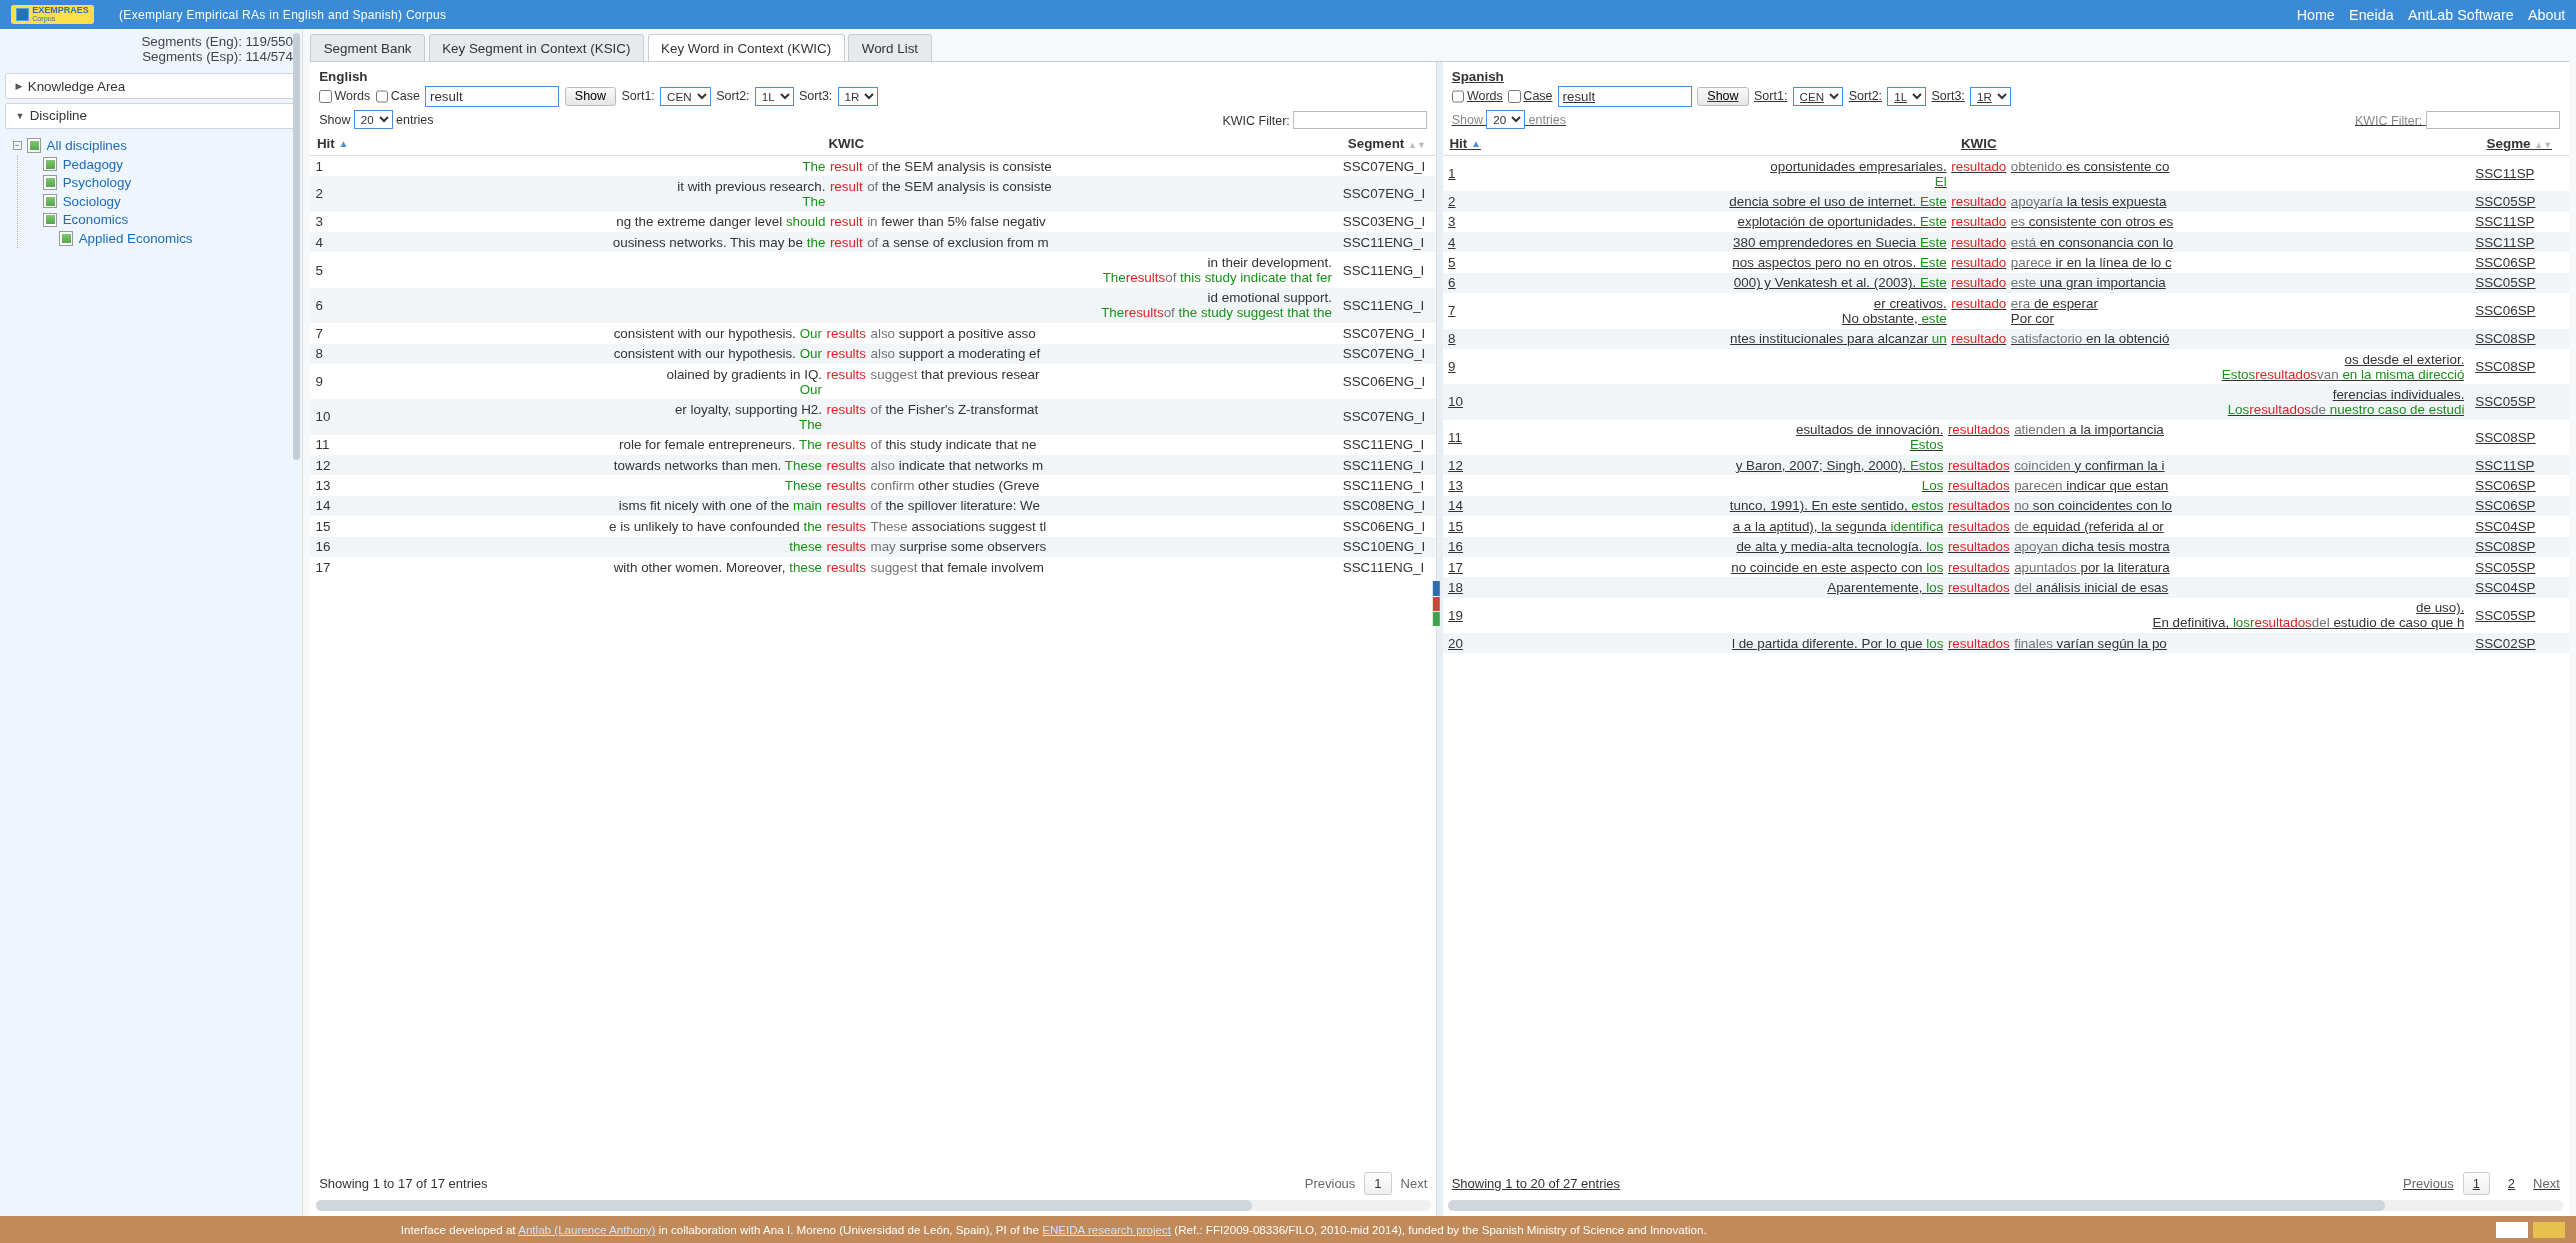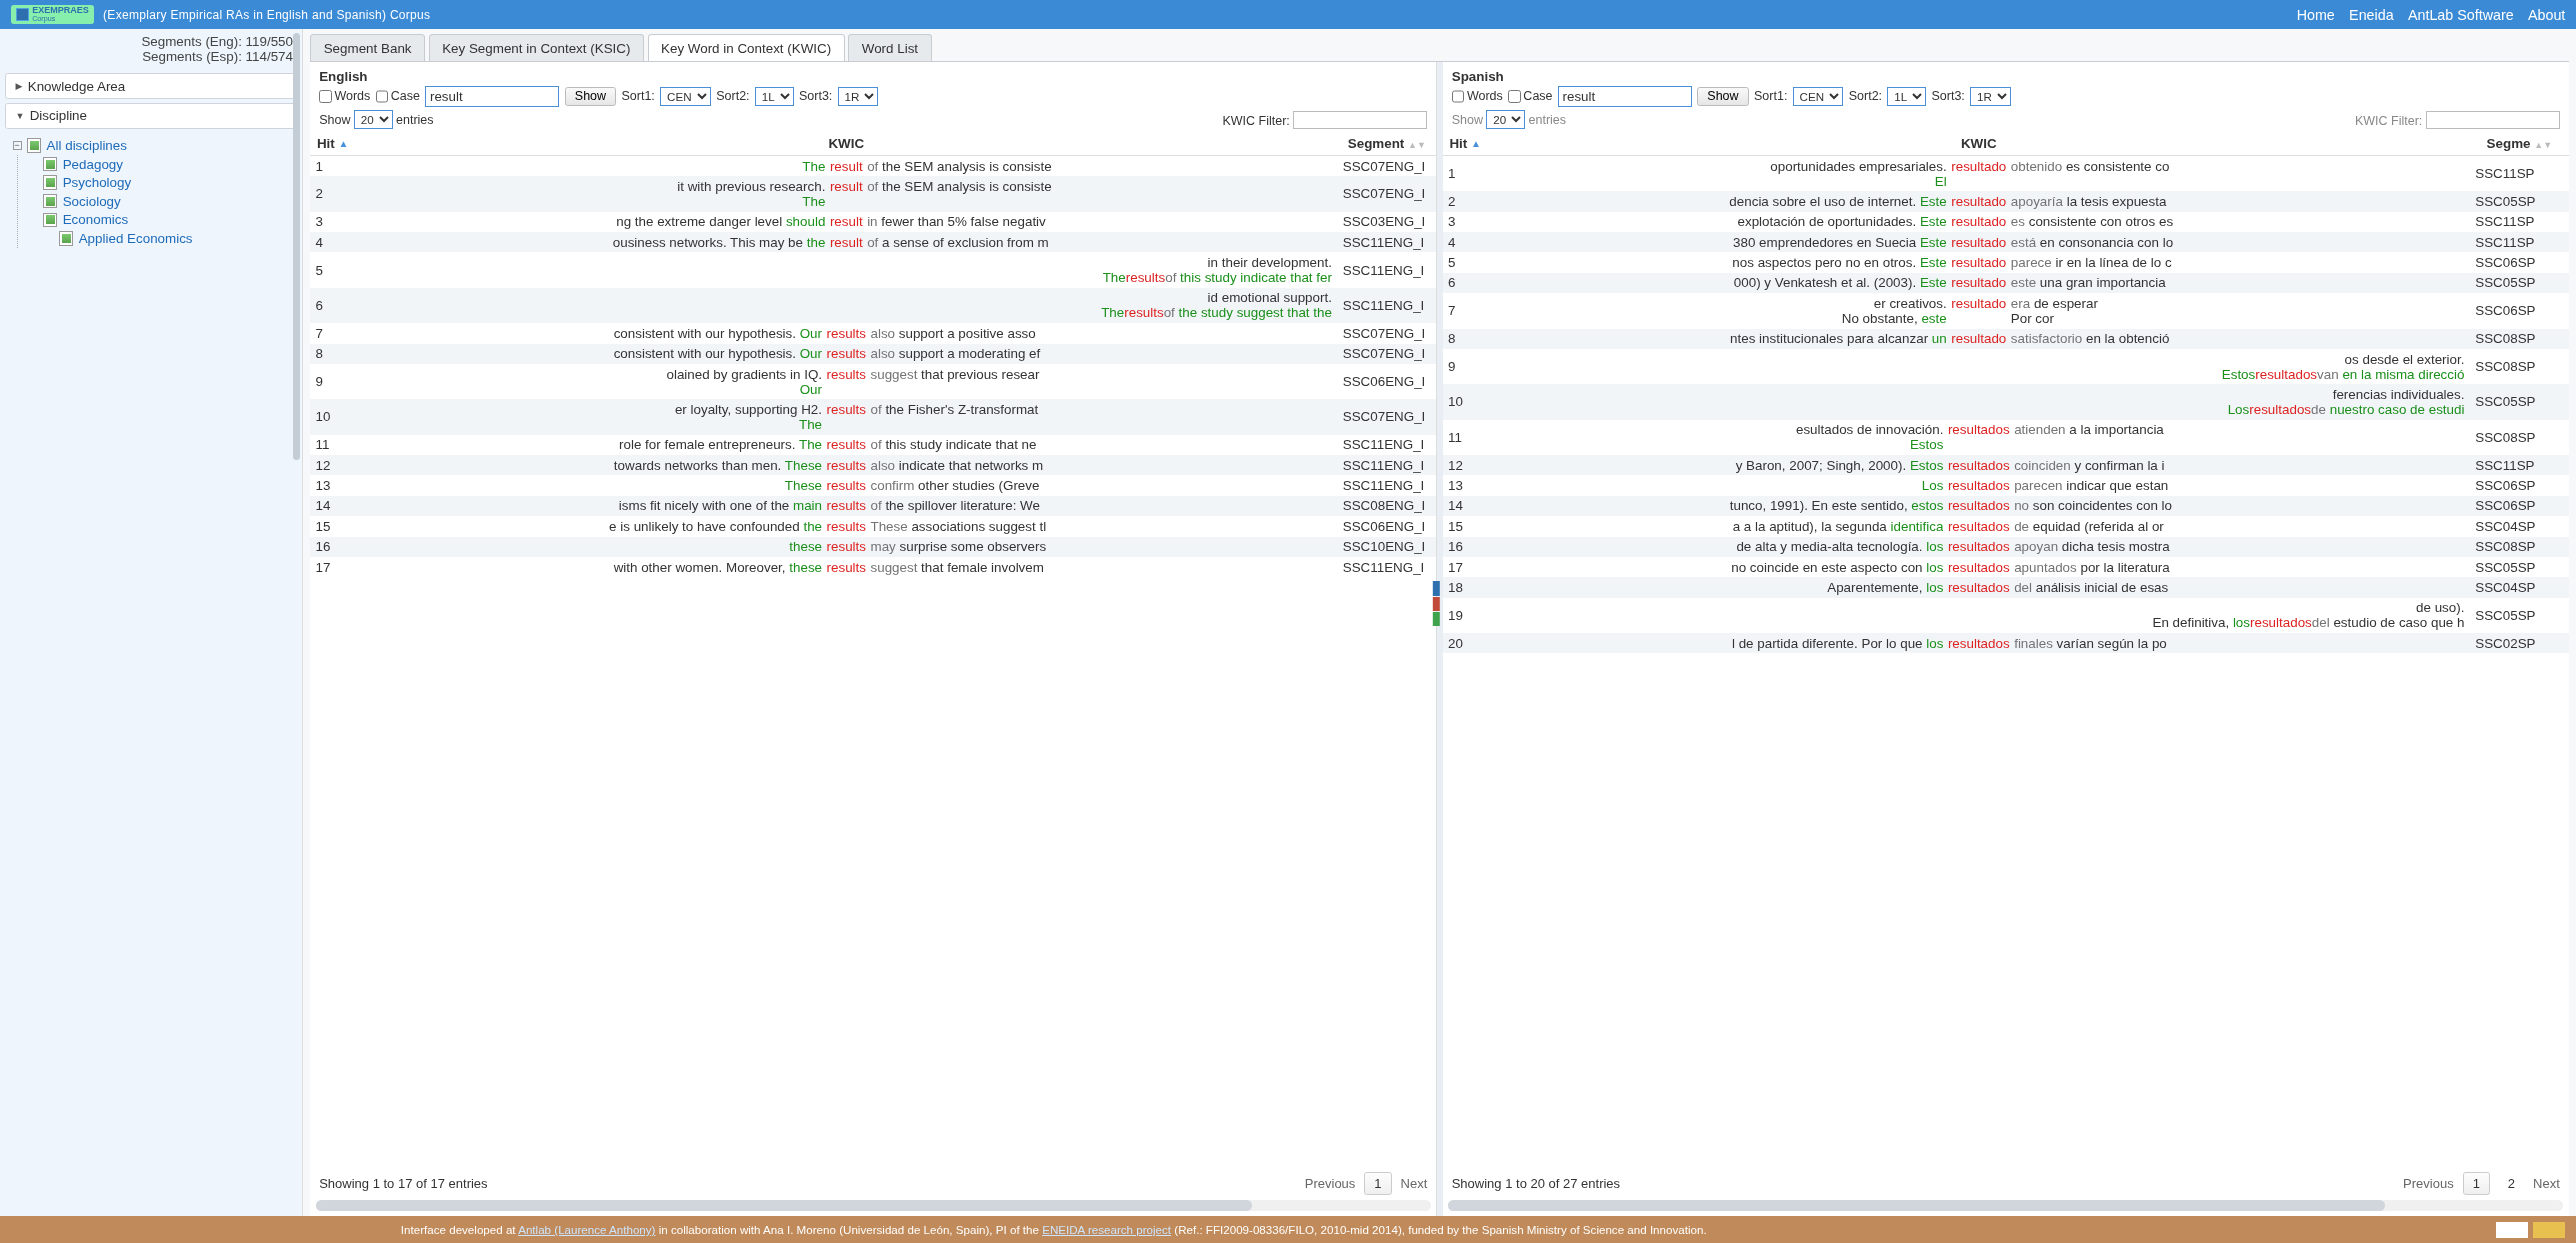--- a/index.html
+++ b/index.html
@@ -1,18 +1,18 @@
 <!DOCTYPE html>
 <html style="font-size:14.3px"><head>
 <meta charset="utf-8">
 <style>
 * { box-sizing: border-box; margin: 0; padding: 0; }
 body { font-family: -apple-system, Helvetica, Arial, sans-serif; font-size: 12.5px; background:#fff; overflow:hidden; color:#333; height:100vh; display:flex; flex-direction:column;}
 .topbar { background:#3A8AD6; color:#fff; display:flex; align-items:center; padding:3.6px 10.7px; height:29px; }
-.logo-badge { background:#86efac; color:#2E6FAF; padding:1.8px 5.4px; border-radius:2.7px; font-size:9px; display:flex; align-items:center; gap:3.6px; font-weight:bold; margin-right:9px;}
+.logo-badge { background:#fde047; color:#2E6FAF; padding:1.8px 5.4px; border-radius:2.7px; font-size:9px; display:flex; align-items:center; gap:3.6px; font-weight:bold; margin-right:25px;}
 .logo-badge .blue-rect{ width:12.5px; height:12.5px; background:#2E6FAF; display:inline-block; border:1.8px solid #4FA3E3;}
 .topbar-title { font-size:12px; letter-spacing:0.3px;}
 .topbar-nav { margin-left:auto; display:flex; gap:14.3px; font-size:14.3px;}
 .topbar-nav span{cursor:pointer;}
 .main { flex:1; display:flex; min-height:0;}
 .sidebar { width:303px; background:#EEF5FD; border-right:0.9px solid #ddd; position:relative; overflow:auto;text-align:right;}
 .segcounts { padding:5.4px 9px; font-size:13.4px; color:#444;}
 .accordion-head { background:#fff; border:0.9px solid #d0d5db; padding:4.5px 9px; margin:3.6px 5.4px; border-radius:2.7px; font-size:13.4px; display:flex; align-items:center; gap:5.4px; cursor:pointer;}
 .tri { font-size:9px; color:#555;}
 .tree { padding:3.6px 12.5px 9px 12.5px; font-size:13.4px;}
@@ -24,21 +24,21 @@
 .chk { width:14.3px; height:14.3px; background:#fff; border:0.9px solid #999; display:inline-flex; align-items:center; justify-content:center;}
 .chk .tick{ width:9px; height:9px; background:linear-gradient(#7BC96F,#5AA34E);}
 .disc-label { color:#1E6BB8;}
 .sidebar-scrollbar{position:absolute;top:3.6px;right:1.8px;width:7.2px;height:36%;background:#c4cdd6;border-radius:3.6px;}
 .content { flex:1; display:flex; flex-direction:column; background:#f6f8fa; min-width:0;}
 .tabs { display:flex; gap:3.6px; padding:5.4px 7.2px 0 7.2px;}
 .tab { background:#E6EAED; border:0.9px solid #c6ccd2; border-bottom:none; padding:5.4px 12.5px; border-radius:3.6px 3.6px 0 0; font-size:13.4px; color:#333; cursor:pointer;}
 .tab.active { background:#fff; font-weight:500;}
 .panes { flex:1; display:flex; min-height:0; background:#fff; border-top:0.9px solid #c6ccd2; margin:0 7.2px; position:relative;}
 .pane { flex:1; display:flex; flex-direction:column; min-width:0; border-right:0.9px solid #ddd; padding:3.6px 0 1.8px 0;}
-.pane:last-child{border-right:none;}
+.pane:last-child{border-right:none;text-decoration:underline;}
 .pane-head { padding:0 9px;}
 .lang-title { font-weight:bold; font-size:13.4px; margin:3.6px 0 1.8px 0;}
 .search-row { display:flex; align-items:center; gap:5.4px; flex-wrap:wrap; font-size:12.5px;}
 .search-row input[type=text]{ border:0.9px solid #4a90d9; padding:1.8px 3.6px; width:134px; color:#333;}
 .btn { background:linear-gradient(#f9f9f9,#e6e6e6); border:0.9px solid #bbb; border-radius:2.7px; padding:1.8px 9px; cursor:pointer; font-size:12.5px;}
 .sel { border:0.9px solid #4a90d9; background:#fff; padding:0.9px 1.8px; font-size:11.6px; color:#333;}
 .filter-row { display:flex; align-items:center; justify-content:space-between; padding:3.6px 9px; font-size:12.5px;}
 .kwic-filter-input{ border:0.9px solid #bbb; width:134px; height:18px; padding:1.8px;}
 .table-wrap { flex:1; overflow:hidden; margin:0 0;}
 .kwic-table { width:100%; border-collapse:collapse; font-size:13.4px;}

